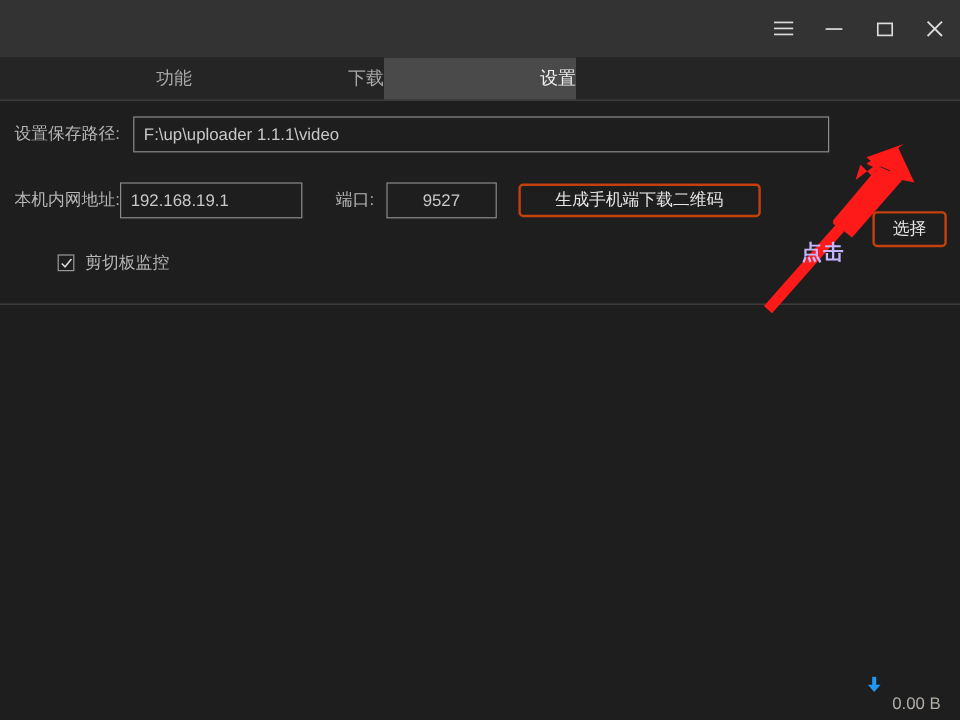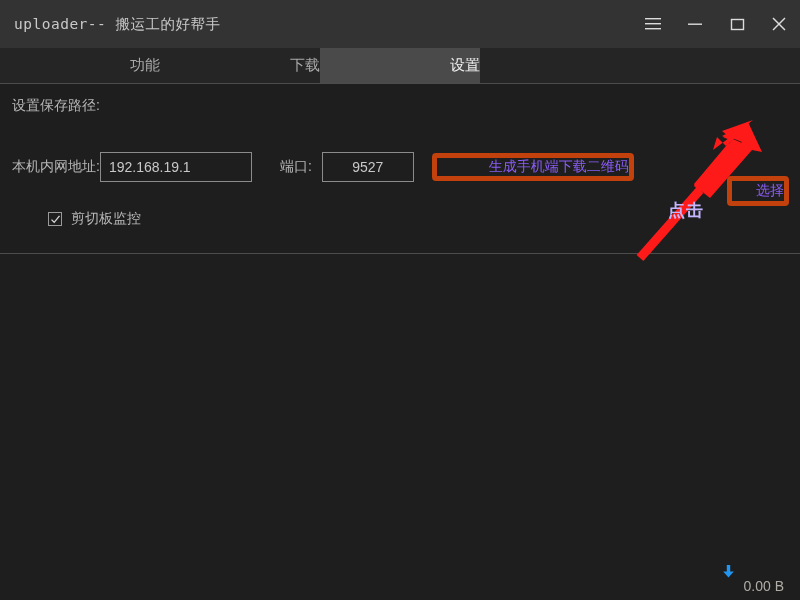--- a/index.html
+++ b/index.html
@@ -130,28 +130,28 @@
     width: 92px;
     height: 30px;
     margin-left: 10px;
     text-align: center;
   }
   .label-port { margin-left: 28px; }
 
   .btn-outline {
     box-sizing: border-box;
     background: transparent;
-    border: 5px solid #c2410c;
+    border: 2px solid #c2410c;
     border-radius: 4px;
-    color: #8b5cf6;
+    color: #e5e5e5;
     font-size: 14px;
     cursor: pointer;
     display: flex;
     align-items: center;
-    justify-content: flex-end;
+    justify-content: center;
     font-family: "Liberation Sans", "DejaVu Sans", sans-serif;
   }
   .btn-select {
     position: absolute;
     left: 727px; top: 92px;
     width: 62px; height: 30px;
   }
   .btn-qr {
     margin-left: 18px;
     width: 202px;
@@ -228,21 +228,20 @@
     font-weight: bold;
     letter-spacing: 1px;
   }
 </style>
 </head>
 <body>
 
 <div id="app">
 
   <div class="titlebar">
-    <div class="title-text">uploader-- 搬运工的好帮手</div>
 
     <div class="win-controls">
       <div class="win-btn">
         <span>
           <svg width="18" height="14" viewBox="0 0 18 14">
             <rect x="1" y="1" width="16" height="1.4" fill="#dcdcdc"></rect>
             <rect x="1" y="6" width="16" height="1.4" fill="#dcdcdc"></rect>
             <rect x="1" y="11" width="16" height="1.4" fill="#dcdcdc"></rect>
           </svg>
         </span>
@@ -282,20 +281,21 @@
     <div class="tab active">
       <span>设置</span>
     </div>
   </div>
   <div class="tab-underline"></div>
 
   <div class="panel">
 
     <div class="row row-path">
       <span class="field-label">设置保存路径:</span>
+      <input class="text-input input-path" type="text" value="F:\up\uploader 1.1.1\video" style="">
     </div>
     <div class="btn-outline btn-select">
       <span>选择</span>
     </div>
 
     <div class="row row-net">
       <span class="field-label">本机内网地址:</span>
       <input class="text-input input-ip" type="text" value="192.168.19.1" style="">
       <span class="field-label label-port">端口:</span>
       <input class="text-input input-port" type="text" value="9527" style="">

